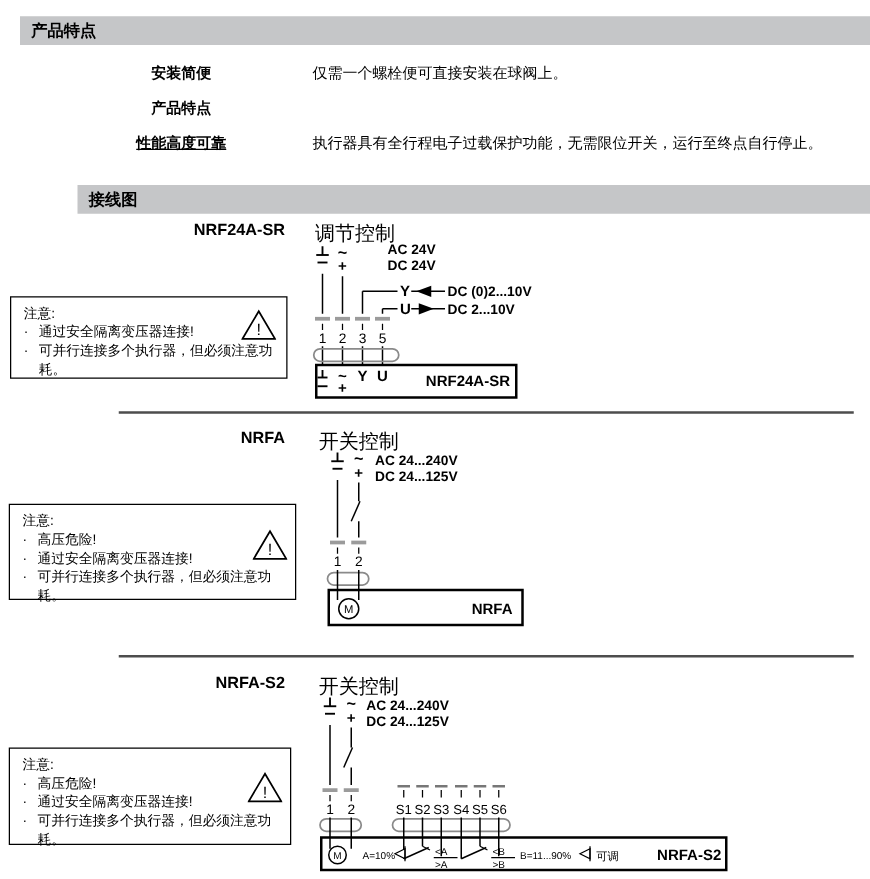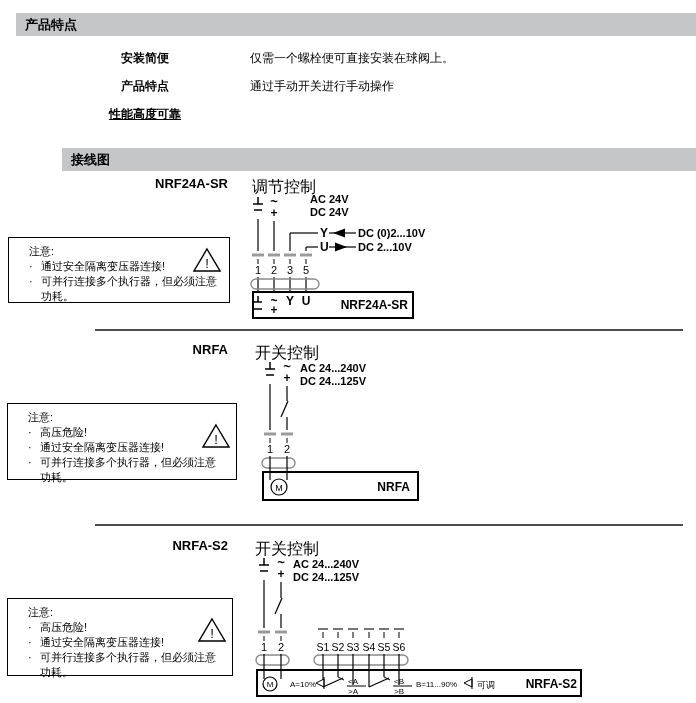--- a/index.html
+++ b/index.html
@@ -6,21 +6,21 @@
   body{font-family:"Liberation Sans","DejaVu Sans",sans-serif;color:#000;}
   .page{position:relative;width:696px;height:703px;background:#fff;overflow:hidden;}
   .bar{position:absolute;left:16px;width:690px;height:23px;background:#c5c6c8;
        font-weight:bold;font-size:13px;line-height:23px;padding-left:9px;box-sizing:border-box;}
   .feat-label{position:absolute;left:70px;width:150px;text-align:center;font-weight:bold;font-size:12px;}
   .feat-desc{position:absolute;left:250px;font-size:12px;white-space:nowrap;}
   .model{position:absolute;left:80px;width:148px;text-align:right;font-weight:bold;font-size:13px;}
   .ctrl{position:absolute;font-size:16px;}
   .sep{position:absolute;left:95px;width:588px;height:2px;background:#4d4d4d;}
   .note{position:absolute;border:1px solid #000;background:#fff;font-size:11px;box-sizing:border-box;
-        padding:6px 10px 0 20px;line-height:15px;}
+        padding:6px 10px 0 10px;line-height:15px;}
   .note-title{margin-bottom:0;}
   .note-line{display:flex;}
   .note-bullet{width:12px;flex:0 0 12px;text-align:left;}
   .warn{position:absolute;}
   svg.diag{position:absolute;overflow:visible;}
   svg text{font-family:"Liberation Sans","DejaVu Sans",sans-serif;fill:#000;}
   .b{font-weight:bold;}
   .fs8{font-size:8px;} .fs9{font-size:9px;} .fs10{font-size:10.5px;}
   .fs11{font-size:11px;} .fs12{font-size:12px;} .fs13{font-size:13px;}
   .wire{stroke:#000;stroke-width:1.2;fill:none;}
@@ -38,22 +38,22 @@
 
 <div class="page">
 
   <div class="bar" style="top:13px;">
     <span>产品特点</span>
   </div>
 
   <div class="feat-label" style="top:50px;">安装简便</div>
   <div class="feat-desc" style="top:50px;">仅需一个螺栓便可直接安装在球阀上。</div>
   <div class="feat-label" style="top:78px;">产品特点</div>
-  <div class="feat-desc" style="top:78px;">通过手动开关进行手动操作</div>
   <div class="feat-label" style="top:106px;text-decoration:underline;">性能高度可靠</div>
+  <div class="feat-desc" style="top:106px;">执行器具有全行程电子过载保护功能，无需限位开关，运行至终点自行停止。</div>
 
   <div class="bar" style="top:148px;margin-left:46px;">
     <span>接线图</span>
   </div>
 
   <div class="model" style="top:176px;">NRF24A-SR</div>
   <div class="ctrl" style="left:252px;top:177px;">调节控制</div>
 
   <div class="note" style="left:8px;top:237px;width:222px;height:66px;">
     <div class="note-title">注意:</div>

